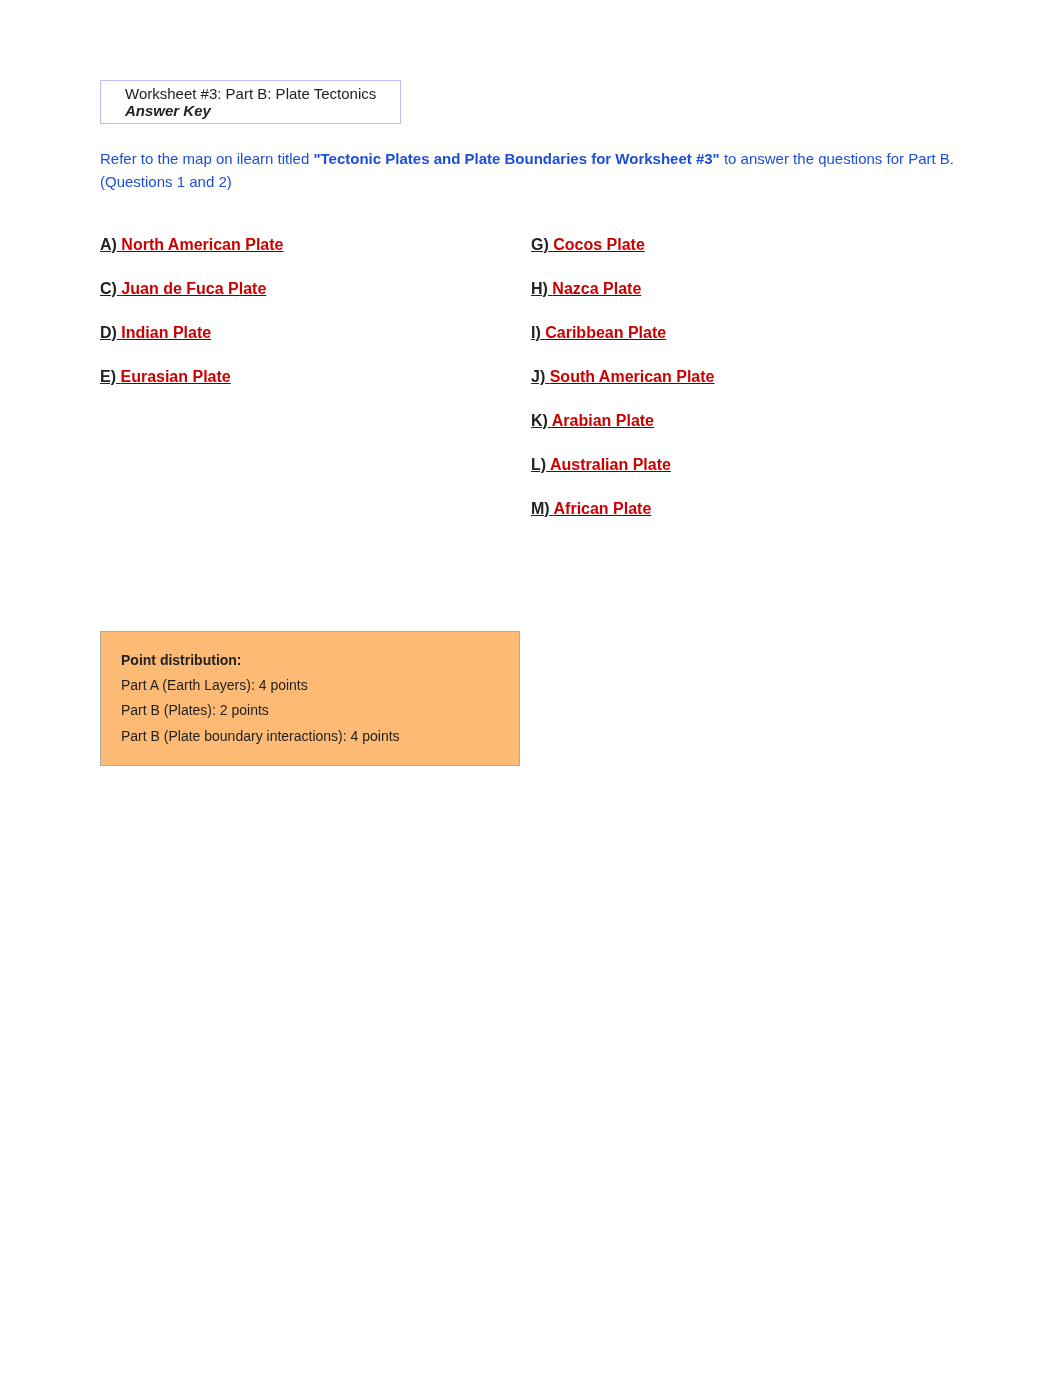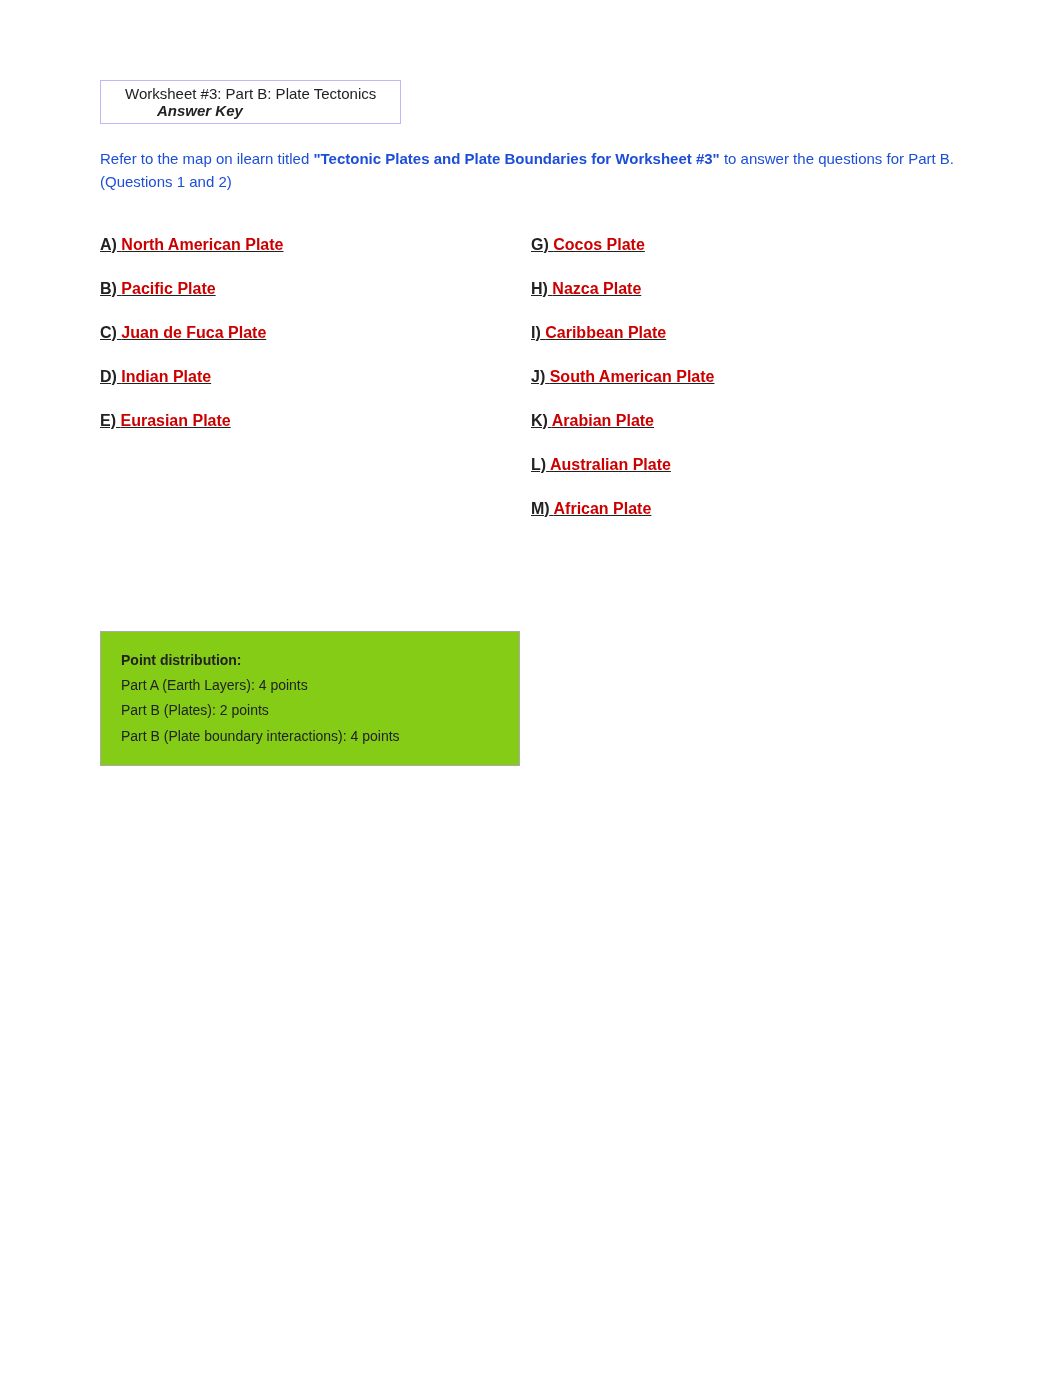--- a/index.html
+++ b/index.html
@@ -32,21 +32,20 @@
     .title-line {
       font-size: 15px;
       color: #222;
     }
 
     .answer-key {
       font-weight: bold;
       font-style: italic;
       font-size: 15px;
       color: #222;
-      margin-left: 32px;
     }
 
     .instruction {
       margin-top: 18px;
       margin-bottom: 30px;
       font-size: 15px;
       line-height: 1.5;
       color: #1d4ed8;
     }
 
@@ -86,21 +85,21 @@
       font-weight: bold;
     }
 
     .plate-name {
       color: #cc0000;
       font-weight: bold;
     }
 
     .point-distribution-box {
       border: 1px solid #aaa;
-      background: #84cc16;
+      background: #fdba74;
       padding: 16px 20px;
       display: inline-block;
       min-width: 420px;
       margin-top: 60px;
       font-size: 14px;
       line-height: 1.8;
     }
 
     .point-distribution-box .dist-title {
       font-weight: bold;
@@ -121,21 +120,20 @@
     <div class="answer-key">Answer Key</div>
   </div>
 
   <div class="instruction">
     <span>Refer to the map on ilearn titled </span><strong>"Tectonic Plates and Plate Boundaries for Worksheet #3"</strong><span> to answer the questions for Part B. (Questions 1 and 2)</span>
   </div>
 
   <div class="plates-grid">
     <div class="left-col" id="left-col">
         <div class="plate-item"><span class="plate-label">A)</span> <span class="plate-name">North American Plate</span></div>
-        <div class="plate-item"><span class="plate-label">B)</span> <span class="plate-name">Pacific Plate</span></div>
         <div class="plate-item"><span class="plate-label">C)</span> <span class="plate-name">Juan de Fuca Plate</span></div>
         <div class="plate-item"><span class="plate-label">D)</span> <span class="plate-name">Indian Plate</span></div>
         <div class="plate-item"><span class="plate-label">E)</span> <span class="plate-name">Eurasian Plate</span></div>
       </div>
     <div class="right-col" id="right-col">
         <div class="plate-item"><span class="plate-label">G)</span> <span class="plate-name">Cocos Plate</span></div>
         <div class="plate-item"><span class="plate-label">H)</span> <span class="plate-name">Nazca Plate</span></div>
         <div class="plate-item"><span class="plate-label">I)</span> <span class="plate-name">Caribbean Plate</span></div>
         <div class="plate-item"><span class="plate-label">J)</span> <span class="plate-name">South American Plate</span></div>
         <div class="plate-item"><span class="plate-label">K)</span> <span class="plate-name">Arabian Plate</span></div>

